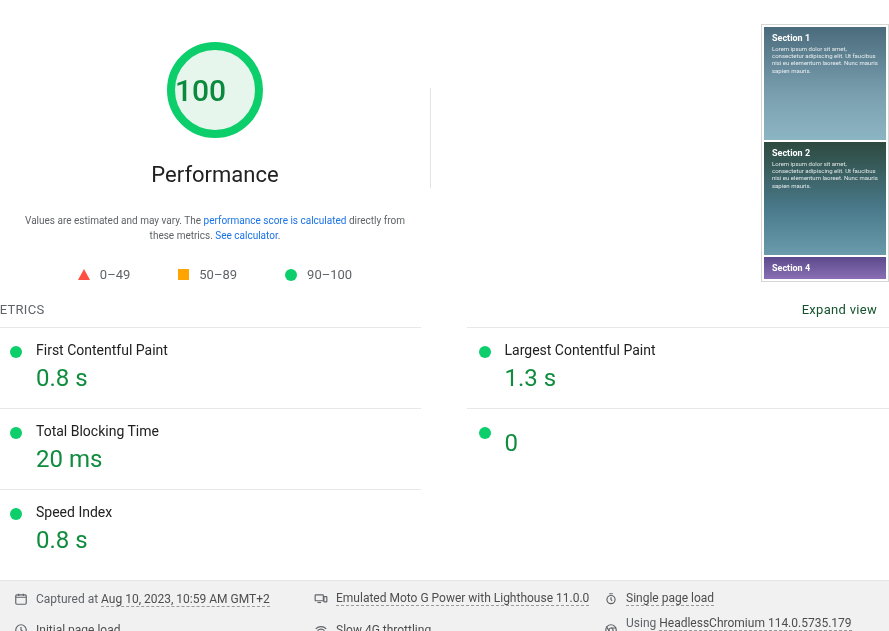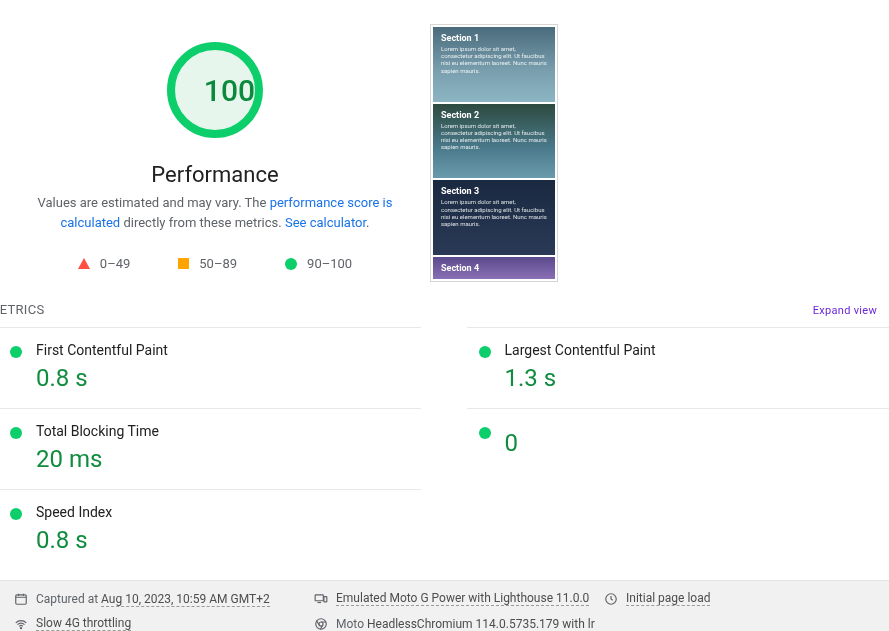--- a/index.html
+++ b/index.html
@@ -27,36 +27,36 @@
   }
   .gauge-wrap {
     width: 120px; height: 120px;
     display: flex; align-items: center; justify-content: center;
   }
   .gauge {
     width: 96px; height: 96px;
     border-radius: 50%;
     border: 8px solid #0cce6b;
     background: #e6f6ec;
-    display: flex; align-items: center; justify-content: flex-end;
+    display: flex; align-items: center; justify-content: flex-start;
   }
   .gauge-score {
     color: #0b8a3e;
     font-size: 30px;
     font-weight: 500;
   }
   .gauge-label {
     margin-top: 12px;
     font-size: 22px;
     color: #212121;
   }
   .disclaimer {
-    margin-top: 6px;
+    margin-top: 26px;
     color: #5f6368;
-    font-size: 13px;
+    font-size: 10px;
     text-align: center;
     line-height: 1.5;
     padding: 0 20px;
   }
   .disclaimer a { color: #1a73e8; text-decoration: none; cursor: pointer; }
   .scale {
     margin-top: 24px;
     display: flex;
     gap: 48px;
     align-items: center;
@@ -75,21 +75,21 @@
   .vdiv {
     position: absolute;
     left: 430px;
     top: 88px;
     width: 1px; height: 100px;
     background: #e3e3e3;
   }
   .thumb-col {
     flex: 1;
     display: flex;
-    justify-content: flex-start;
+    justify-content: flex-end;
     padding-top: 4px;
   }
   .thumb {
     width: 128px;
     height: 258px;
     border: 1px solid #d6d6d6;
     padding: 2px;
     background: #fff;
     display: flex;
     flex-direction: column;
@@ -114,21 +114,21 @@
   .metrics-hdr {
     display: flex;
     justify-content: space-between;
     align-items: baseline;
     padding: 0 12px 10px 0;
     font-size: 13px;
     color: #5f6368;
     letter-spacing: 0.3px;
   }
   .metrics-hdr .ttl { margin-left: -12px; }
-  .expand { font-size: 11px; color: #6d28d9; cursor: pointer; white-space: nowrap; }
+  .expand { font-size: 13px; color: #14532d; cursor: pointer; white-space: nowrap; }
   .metrics {
     display: grid;
     grid-template-columns: 1fr 1fr;
     column-gap: 48px;
   }
   .metric {
     border-top: 1px solid #e8e8e8;
     padding: 14px 10px 16px 0;
     display: flex;
     gap: 14px;
@@ -194,24 +194,20 @@
   <div class="thumb-col">
     <div class="thumb">
       <div class="sect sect1">
         <strong>Section 1</strong>
         <div class="blur">Lorem ipsum dolor sit amet, consectetur adipiscing elit. Ut faucibus nisi eu elementum laoreet. Nunc mauris sapien mauris.</div>
       </div>
       <div class="sect sect2">
         <strong>Section 2</strong>
         <div class="blur">Lorem ipsum dolor sit amet, consectetur adipiscing elit. Ut faucibus nisi eu elementum laoreet. Nunc mauris sapien mauris.</div>
       </div>
-      <div class="sect sect3">
-        <strong>Section 3</strong>
-        <div class="blur">Lorem ipsum dolor sit amet, consectetur adipiscing elit. Ut faucibus nisi eu elementum laoreet. Nunc mauris sapien mauris.</div>
-      </div>
       <div class="sect sect4">
         <strong>Section 4</strong>
       </div>
     </div>
   </div>
 </div>
 
 <div class="metrics-hdr">
   <span class="ttl">METRICS</span>
   <span class="expand">Expand view</span>
@@ -270,20 +266,29 @@
           <rect x="2" y="5" width="14" height="10" rx="1"></rect>
           <path d="M6 18h6"></path>
           <rect x="17" y="8" width="5" height="9" rx="1"></rect>
         </svg>
     </span>
     <span class="lnk">Emulated Moto G Power with Lighthouse 11.0.0</span>
   </div>
   <div class="cell">
     <span class="ico">
       <svg viewBox="0 0 24 24" fill="none" stroke="currentColor" stroke-width="2">
+          <circle cx="12" cy="13" r="7"></circle>
+          <path d="M12 9v4l2 2M9 3h6"></path>
+        </svg>
+    </span>
+    <span class="lnk">Single page load</span>
+  </div>
+  <div class="cell">
+    <span class="ico">
+      <svg viewBox="0 0 24 24" fill="none" stroke="currentColor" stroke-width="2">
           <circle cx="12" cy="12" r="9"></circle>
           <path d="M12 7v5l3 2"></path>
         </svg>
     </span>
     <span class="lnk">Initial page load</span>
   </div>
   <div class="cell">
     <span class="ico">
       <svg viewBox="0 0 24 24" fill="none" stroke="currentColor" stroke-width="2">
           <path d="M3 10c5-5 13-5 18 0M6 13c3.5-3.5 8.5-3.5 12 0M9 16c1.8-1.8 4.2-1.8 6 0"></path>
@@ -293,15 +298,15 @@
     <span class="lnk">Slow 4G throttling</span>
   </div>
   <div class="cell">
     <span class="ico">
       <svg viewBox="0 0 24 24" fill="none" stroke="currentColor" stroke-width="2">
           <circle cx="12" cy="12" r="9"></circle>
           <circle cx="12" cy="12" r="3.5"></circle>
           <path d="M12 8.5h9M8.9 13.8L4 6M15.1 13.8L11 21"></path>
         </svg>
     </span>
-    <span><span>Moto </span><span class="lnk">HeadlessChromium 114.0.5735.179 with lr</span></span>
+    <span><span>Using </span><span class="lnk">HeadlessChromium 114.0.5735.179 with lr</span></span>
   </div>
 </div>
 
 </body></html>

